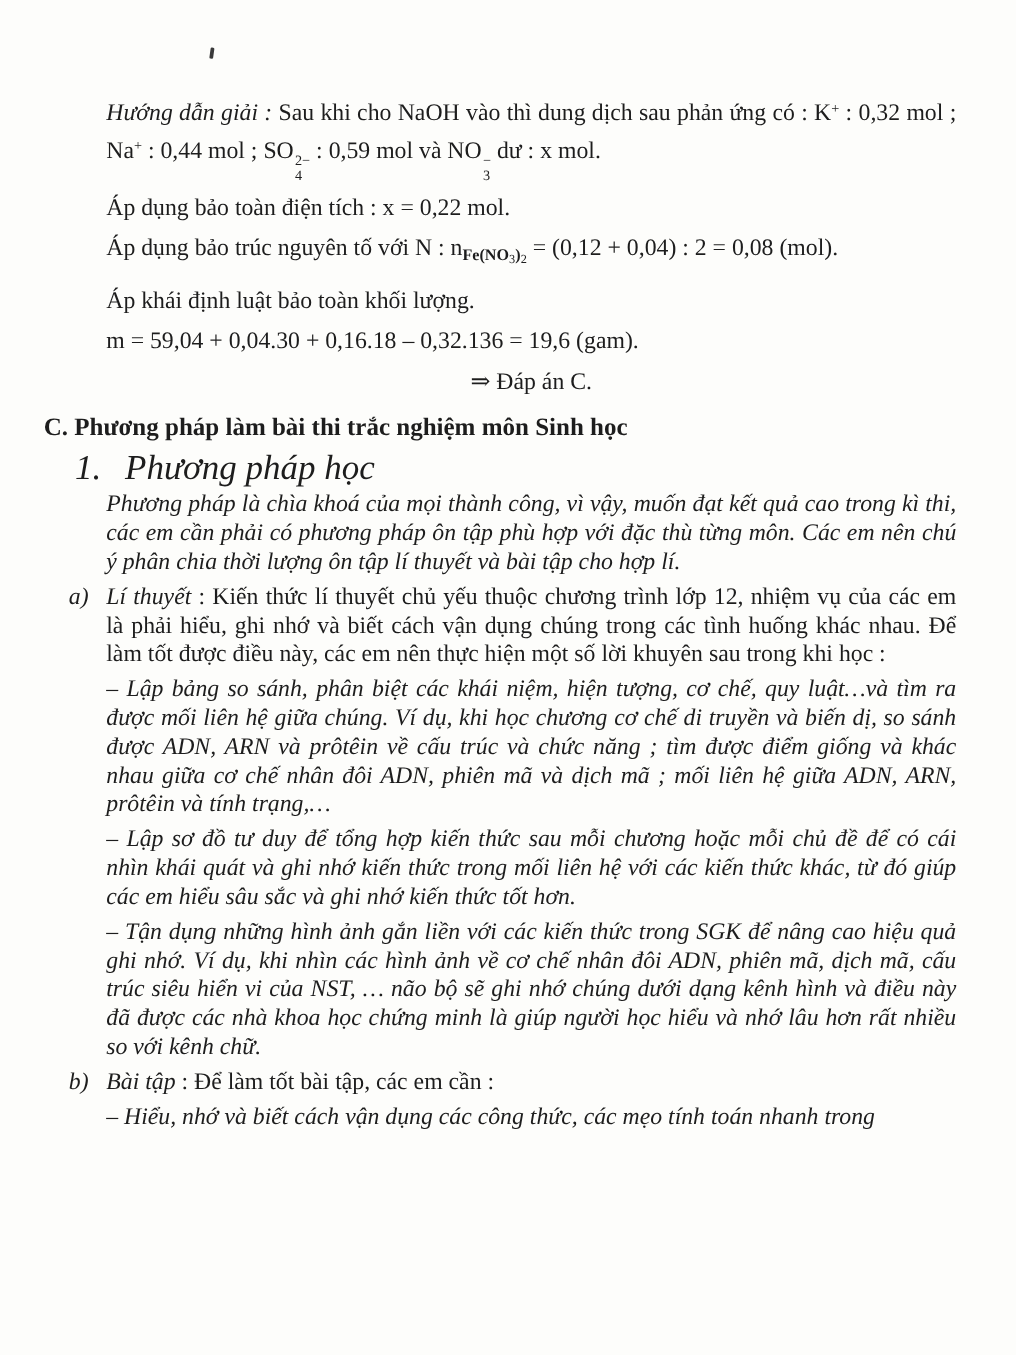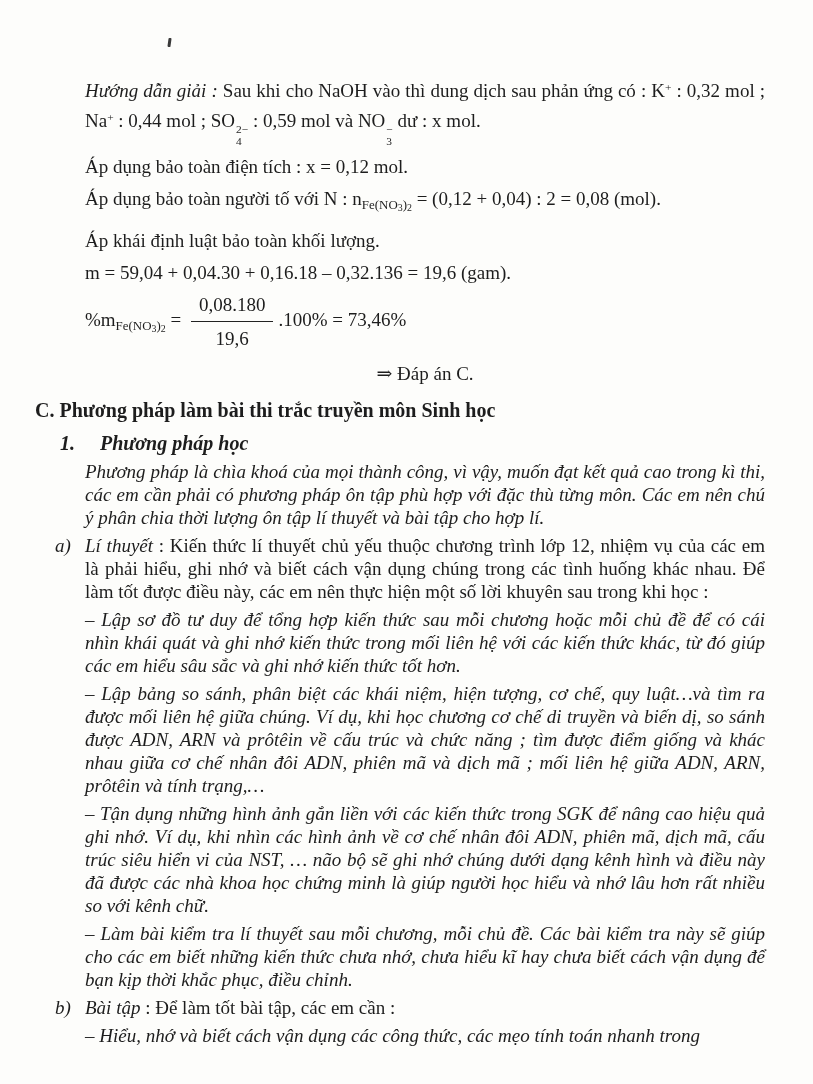--- a/index.html
+++ b/index.html
@@ -15,29 +15,29 @@
     padding:74px 48px 0 0;
   }
   p { margin:0; }
   
   .sol { margin:0 0 5px 85px; line-height:27px; text-align:justify; }
   .sol.indent { text-align:left; }
   .sol.answer { margin-top:6px; text-align:center; }
   .fracline { margin-bottom:8px; }
   
   .heading { margin:10px 0 8px 35px; font-weight:bold; font-size:20px; line-height:26px; }
-  .item { margin:0 0 5px 60px; font-weight:bold; font-style:italic; font-size:20px; line-height:24px; }
+  .item { margin:0 0 5px 60px; font-weight:normal; font-style:italic; font-size:28px; line-height:24px; }
   .item .mk { display:inline-block; width:40px; }
   .para { margin:0 0 5px 85px; line-height:23px; text-align:justify;font-style:italic; }
   .hang { margin:0 0 5px 85px; line-height:23px; text-align:justify; }
   .hang .mk { display:inline-block; width:30px; margin-left:-30px; font-style:italic; }
   
   .it   { font-style:italic; }
   .sup  { font-size:60%; vertical-align:0.55em; }
-  .sub  { font-size:68%; vertical-align:-0.3em; }
+  .sub  { font-size:68%; vertical-align:-0.3em;font-weight:bold; }
   .sub2 { font-size:52%; vertical-align:-0.65em; }
   .stk  { display:inline-flex; flex-direction:column; align-items:flex-start;
           vertical-align:-0.5em; font-size:60%; line-height:1.05; margin-left:1px; }
   .frac { display:inline-block; text-align:center; vertical-align:middle; margin:0 5px; }
   .frac .num { display:block; padding:0 8px 3px; }
   .frac .den { display:block; border-top:1.6px solid #222; padding:3px 8px 0; }
   
   .artifact { position:absolute; left:168px; top:38px; width:3px; height:9px;
               background:#3a3a3a; border-radius:1px; transform:rotate(8deg); }
 </style>
@@ -47,30 +47,28 @@
 <main class="page" style="background: rgb(253, 253, 251); color: rgb(29, 29, 29);">
   <span class="artifact"></span>
   <div id="doc">
       <p class="sol"><span class="it">Hướng dẫn giải : </span><span>Sau khi cho NaOH vào thì dung dịch sau phản ứng có : K</span><span class="sup">+</span><span> : 0,32 mol ; Na</span><span class="sup">+</span><span> : 0,44 mol ; SO</span><span class="stk">
           <span>2−</span>
           <span>4</span>
         </span><span> : 0,59 mol và NO</span><span class="stk">
           <span>−</span>
           <span>3</span>
         </span><span> dư : x mol.</span></p>
-      <p class="sol"><span>Áp dụng bảo toàn điện tích : x = 0,12 mol.</span></p>
-      <p class="sol"><span>Áp dụng bảo toàn người tố với N : n</span><span class="sub">Fe(NO</span><span class="sub2">3</span><span class="sub">)</span><span class="sub2">2</span><span> = (0,12 + 0,04) : 2 = 0,08 (mol).</span></p>
+      <p class="sol"><span>Áp dụng bảo toàn điện tích : x = 0,22 mol.</span></p>
+      <p class="sol"><span>Áp dụng bảo trúc nguyên tố với N : n</span><span class="sub">Fe(NO</span><span class="sub2">3</span><span class="sub">)</span><span class="sub2">2</span><span> = (0,12 + 0,04) : 2 = 0,08 (mol).</span></p>
       <p class="sol"><span>Áp khái định luật bảo toàn khối lượng.</span></p>
       <p class="sol indent"><span>m = 59,04 + 0,04.30 + 0,16.18 – 0,32.136 = 19,6 (gam).</span></p>
-      <p class="sol indent fracline"><span>%m</span><span class="sub">Fe(NO</span><span class="sub2">3</span><span class="sub">)</span><span class="sub2">2</span><span> = </span><span class="frac"><span class="num">0,08.180</span><span class="den">19,6</span></span><span>.100% = 73,46%</span></p>
       <p class="sol answer"><span>⇒ Đáp án C.</span></p>
-      <p class="heading"><span>C. Phương pháp làm bài thi trắc truyền môn Sinh học</span></p>
+      <p class="heading"><span>C. Phương pháp làm bài thi trắc nghiệm môn Sinh học</span></p>
       <p class="item"><span class="mk">1.</span><span>Phương pháp học</span></p>
       <p class="para"><span>Phương pháp là chìa khoá của mọi thành công, vì vậy, muốn đạt kết quả cao trong kì thi, các em cần phải có phương pháp ôn tập phù hợp với đặc thù từng môn. Các em nên chú ý phân chia thời lượng ôn tập lí thuyết và bài tập cho hợp lí.</span></p>
       <p class="hang"><span class="mk">a)</span><span class="it">Lí thuyết</span><span> : Kiến thức lí thuyết chủ yếu thuộc chương trình lớp 12, nhiệm vụ của các em là phải hiểu, ghi nhớ và biết cách vận dụng chúng trong các tình huống khác nhau. Để làm tốt được điều này, các em nên thực hiện một số lời khuyên sau trong khi học :</span></p>
+      <p class="para dash"><span>– Lập bảng so sánh, phân biệt các khái niệm, hiện tượng, cơ chế, quy luật…và tìm ra được mối liên hệ giữa chúng. Ví dụ, khi học chương cơ chế di truyền và biến dị, so sánh được ADN, ARN và prôtêin về cấu trúc và chức năng ; tìm được điểm giống và khác nhau giữa cơ chế nhân đôi ADN, phiên mã và dịch mã ; mối liên hệ giữa ADN, ARN, prôtêin và tính trạng,…</span></p>
       <p class="para dash"><span>– Lập sơ đồ tư duy để tổng hợp kiến thức sau mỗi chương hoặc mỗi chủ đề để có cái nhìn khái quát và ghi nhớ kiến thức trong mối liên hệ với các kiến thức khác, từ đó giúp các em hiểu sâu sắc và ghi nhớ kiến thức tốt hơn.</span></p>
-      <p class="para dash"><span>– Lập bảng so sánh, phân biệt các khái niệm, hiện tượng, cơ chế, quy luật…và tìm ra được mối liên hệ giữa chúng. Ví dụ, khi học chương cơ chế di truyền và biến dị, so sánh được ADN, ARN và prôtêin về cấu trúc và chức năng ; tìm được điểm giống và khác nhau giữa cơ chế nhân đôi ADN, phiên mã và dịch mã ; mối liên hệ giữa ADN, ARN, prôtêin và tính trạng,…</span></p>
       <p class="para dash"><span>– Tận dụng những hình ảnh gắn liền với các kiến thức trong SGK để nâng cao hiệu quả ghi nhớ. Ví dụ, khi nhìn các hình ảnh về cơ chế nhân đôi ADN, phiên mã, dịch mã, cấu trúc siêu hiển vi của NST, … não bộ sẽ ghi nhớ chúng dưới dạng kênh hình và điều này đã được các nhà khoa học chứng minh là giúp người học hiểu và nhớ lâu hơn rất nhiều so với kênh chữ.</span></p>
-      <p class="para dash"><span>– Làm bài kiểm tra lí thuyết sau mỗi chương, mỗi chủ đề. Các bài kiểm tra này sẽ giúp cho các em biết những kiến thức chưa nhớ, chưa hiểu kĩ hay chưa biết cách vận dụng để bạn kịp thời khắc phục, điều chỉnh.</span></p>
       <p class="hang"><span class="mk">b)</span><span class="it">Bài tập</span><span> : Để làm tốt bài tập, các em cần :</span></p>
       <p class="para dash"><span>– Hiểu, nhớ và biết cách vận dụng các công thức, các mẹo tính toán nhanh trong</span></p>
     </div>
 </main>
 
 </body></html>

